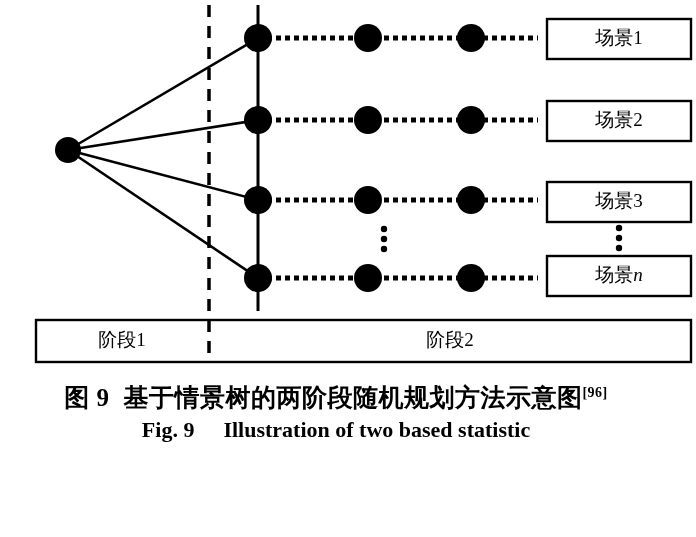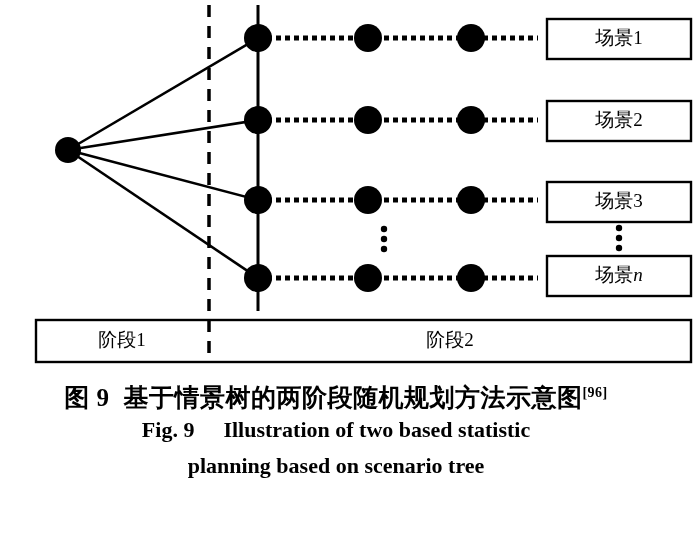--- a/index.html
+++ b/index.html
@@ -186,16 +186,15 @@
 
   </svg>
 
   <div id="caption-block">
     <p class="caption-cn">
       <span class="fig-no">图 9</span><span>基于情景树的两阶段随机规划方法示意图</span><span class="ref-sup">[96]</span>
     </p>
     <p class="caption-en">
       <span class="fig-no-en">Fig. 9</span><span>Illustration of two based statistic</span>
     </p>
-    <p class="caption-en caption-en-line2">planning based on scenario tree</p>
   </div>
 
 </div>
 
 </body></html>

